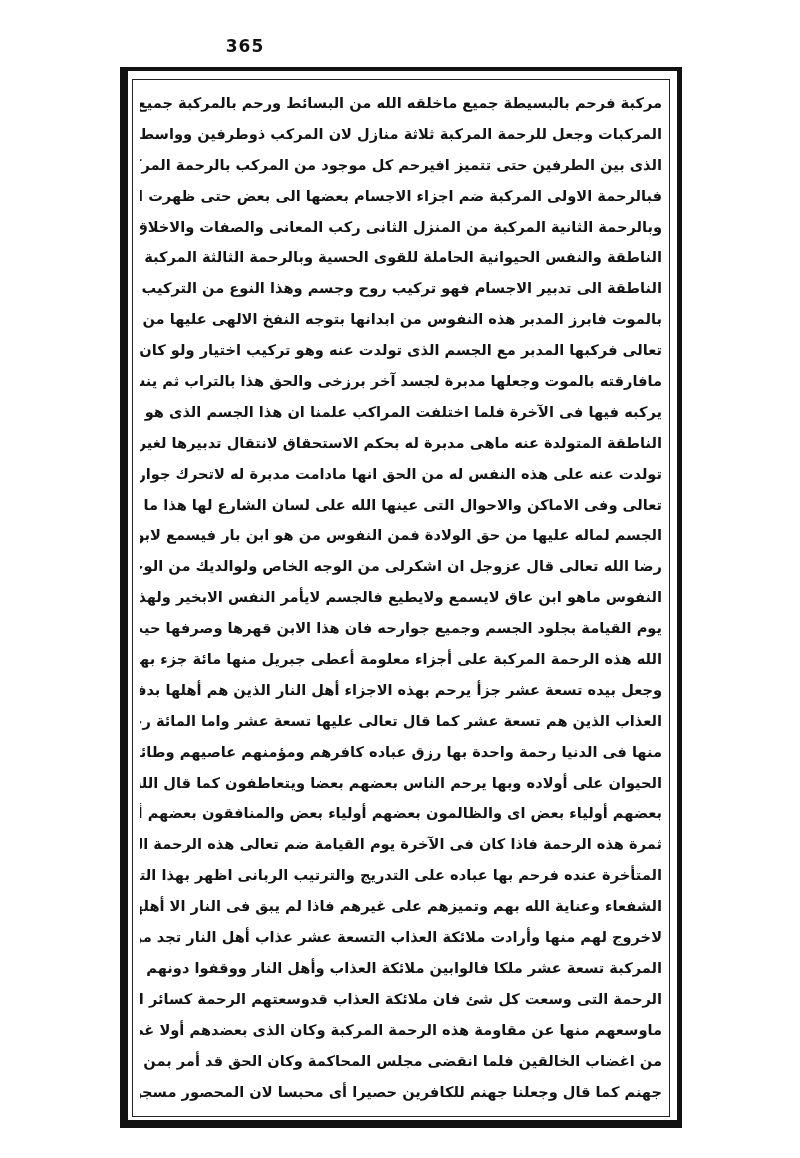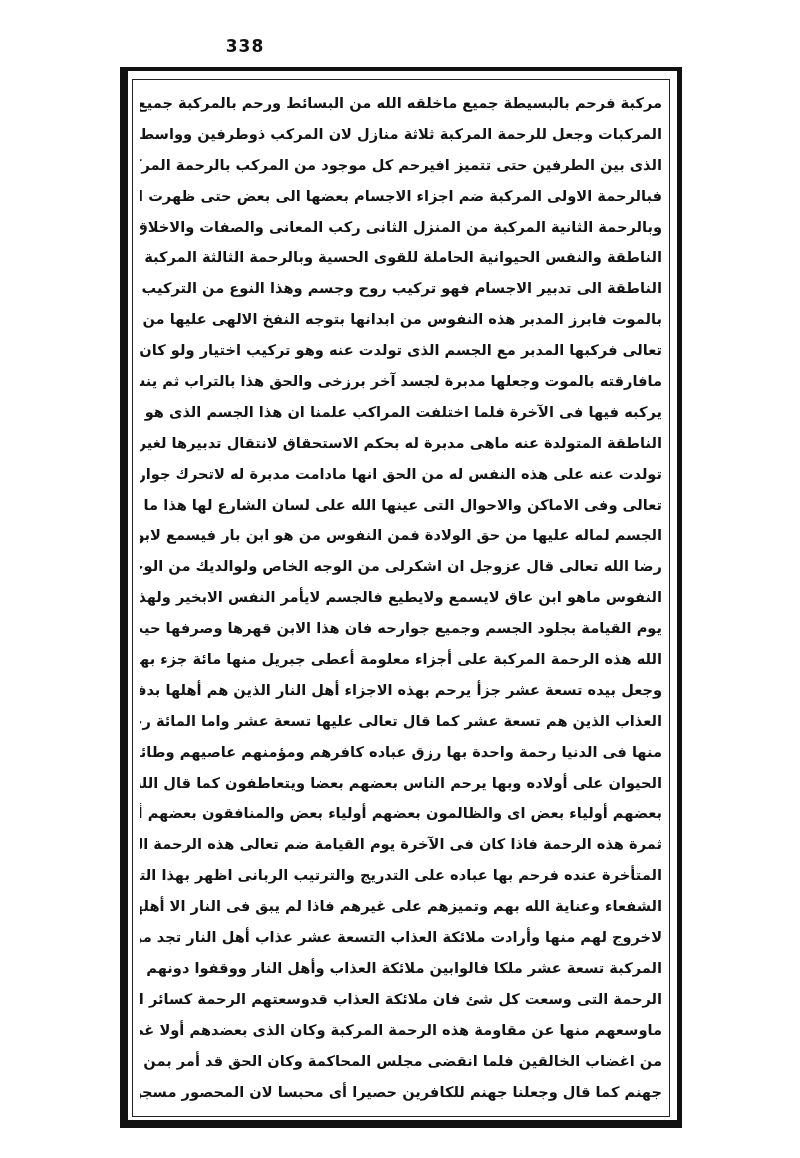--- a/index.html
+++ b/index.html
@@ -69,21 +69,21 @@
       overflow: hidden;
       text-align: justify;
       text-align-last: justify;
       color: #141414;
     }
   </style>
 </head>
 <body>
 
 <div>
-  <div class="page-number">338</div>
+  <div class="page-number">365</div>
 
   <div class="frame-outer"></div>
   <div class="frame-inner"></div>
 
   <div class="text-block" lang="ar" dir="rtl">
     <span class="line">مركبة فرحم بالبسيطة جميع ماخلقه الله من البسائط ورحم بالمركبة جميع ماخلقه الله من</span>
     <span class="line">المركبات وجعل للرحمة المركبة ثلاثة منازل لان المركب ذوطرفين وواسطة والواسطة عين البرزخ</span>
     <span class="line">الذى بين الطرفين حتى تتميز افيرحم كل موجود من المركب بالرحمة المركبة من هذه المنازل</span>
     <span class="line">فبالرحمة الاولى المركبة ضم اجزاء الاجسام بعضها الى بعض حتى ظهرت اعيانها صورا قائمة</span>
     <span class="line">وبالرحمة الثانية المركبة من المنزل الثانى ركب المعانى والصفات والاخلاق والعلوم فى النفس</span>

